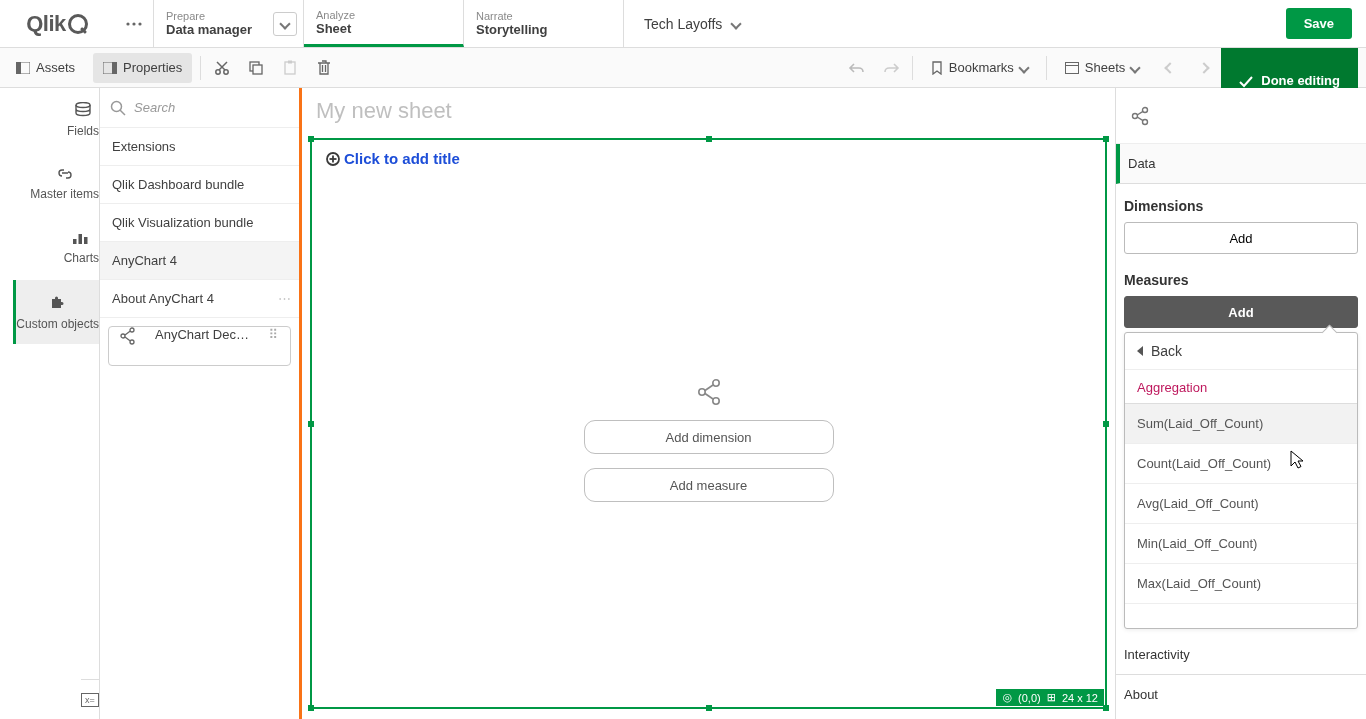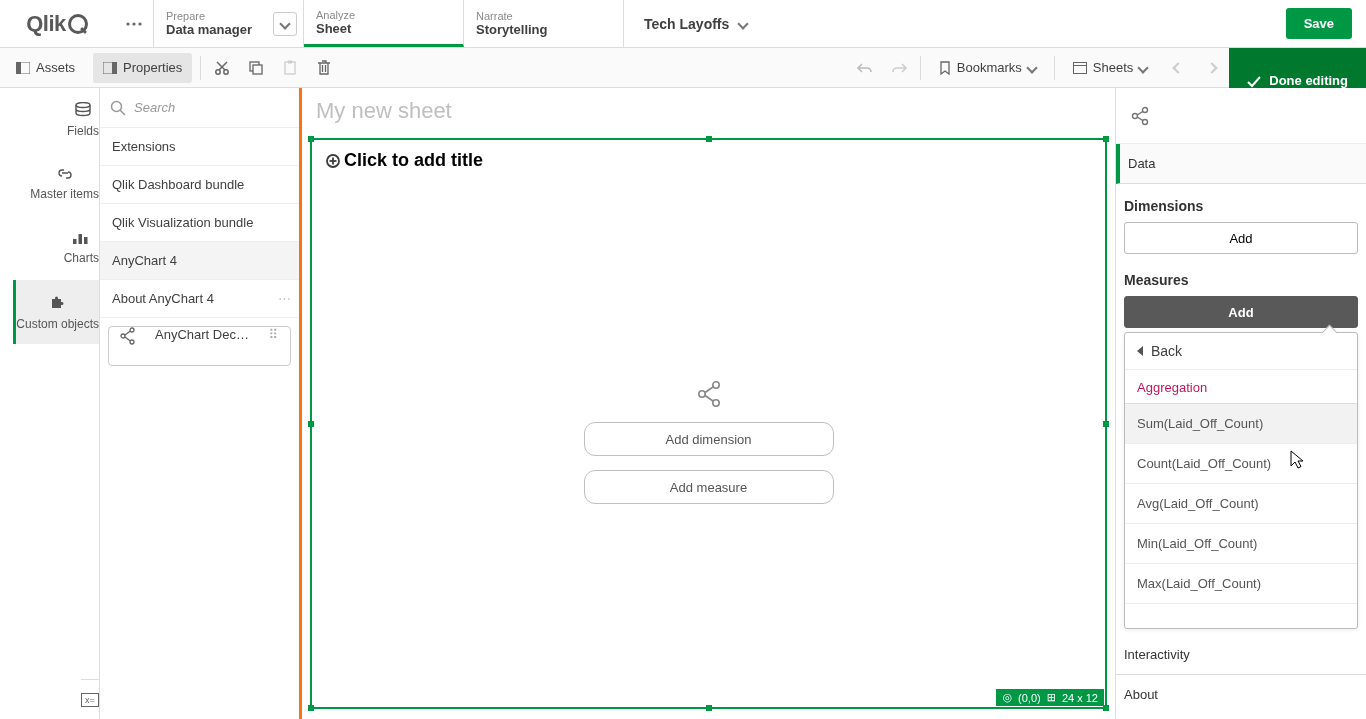--- a/index.html
+++ b/index.html
@@ -10,33 +10,33 @@
 .logo-cell { width: 114px; display: flex; align-items: center; justify-content: center; padding: 0 8px; }
 .logo { font-size: 22px; font-weight: bold; color: #595959; letter-spacing: -0.5px; display: flex; align-items: center; gap: 2px; }
 .logo .q-icon { width: 20px; height: 20px; border: 3px solid #595959; border-radius: 50%; position: relative; }
 .logo .q-icon::after { content:""; position:absolute; width:7px; height:3px; background:#595959; bottom:-1px; right:-2px; transform: rotate(45deg); border-radius:1px; }
 .dots-btn { width: 40px; display:flex; align-items:center; justify-content:center; border-right:1px solid #ddd; }
 .nav-tab { border-right: 1px solid #ddd; padding: 6px 12px; display:flex; flex-direction:column; justify-content:center; min-width: 150px; position:relative; }
 .nav-tab .tlabel { font-size: 11px; color: #8a8a8a; }
 .nav-tab .tval { font-size: 13px; color: #404040; font-weight: 600; }
 .nav-tab .dd { position:absolute; right:6px; top:50%; transform:translateY(-50%); width:24px; height:24px; border:1px solid #ccc; border-radius:3px; display:flex; align-items:center; justify-content:center; }
 .nav-tab.active { border-bottom: 3px solid #009845; }
-.app-name-cell { flex:1; display:flex; align-items:center; padding:0 20px; font-size:14px; font-weight:700; gap:10px; }
+.app-name-cell { flex:1; display:flex; align-items:center; padding:0 20px; font-size:14px; font-weight:400; gap:10px; }
 .save-btn { background:#009845; color:#fff; border:none; border-radius:3px; padding: 8px 18px; font-size:13px; font-weight:600; margin:8px 14px; cursor:pointer; }
 
 
 .toolbar2 { display:flex; height:40px; border-bottom:1px solid #ddd; align-items:center; background:#fafafa; }
 .tb-left { display:flex; align-items:center; }
 .tog-btn { display:flex; align-items:center; gap:6px; height:30px; padding:0 10px; margin:0 4px; border-radius:3px; cursor:pointer; font-size:13px; }
 .tog-btn:first-child { margin-left:6px; }
 .tog-btn.active { background:#e5e5e5; }
 .vsep { width:1px; height:24px; background:#ddd; margin:0 4px; }
 .icon-btn { width:34px; height:30px; display:flex; align-items:center; justify-content:center; cursor:pointer; color:#666; }
 .icon-btn.disabled { color:#ccc; }
-.tb-right { margin-left:auto; display:flex; align-items:center; padding-right:0; }
+.tb-right { margin-left:auto; display:flex; align-items:center; padding-right:8px; }
 .done-btn { background:#00792F; color:#fff; display:flex; align-items:flex-end; gap:8px; padding:0 18px; height:40px; font-size:13px; font-weight:600; cursor:pointer; }
 
 
 .main-area { display:flex; height: calc(719px - 48px - 40px); }
 
 
 .rail { width:100px; border-right:1px solid #ddd; display:flex; flex-direction:column; align-items:flex-end; background:#fff; }
 .rail-item { height:64px; display:flex; flex-direction:column; align-items:center; justify-content:center; gap:6px; font-size:12px; color:#555; cursor:pointer; }
 .rail-item.active { background:#eee; border-left:3px solid #009845; }
 .rail-spacer { flex:1; }
@@ -48,21 +48,21 @@
 .asset-item { height:38px; display:flex; align-items:center; padding:0 12px; border-bottom:1px solid #eee; font-size:13px; cursor:pointer; position:relative; }
 .asset-item.selected { background:#f4f4f4; }
 .asset-item .more { position:absolute; right:8px; color:#bbb; }
 .draggable-card { margin:8px; border:1px solid #ccc; border-radius:4px; height:40px; display:flex; align-items:flex-start; padding:0 10px; gap:18px; font-size:13px; }
 .grip { margin-left:auto; color:#aaa; letter-spacing:2px; }
 
 
 .canvas-wrap { flex:1; position:relative; background:#fff; border-right:1px solid #ddd; display:flex; flex-direction:column; }
 .sheet-title { font-size:22px; color:#bfbfbf; padding:10px 14px; }
 .viz { flex:1; margin:4px 8px 10px 8px; border:2px solid #009845; position:relative; display:flex; flex-direction:column; }
-.viz-title-bar { padding:10px 14px 6px; font-size:18px; font-weight:700; color:#000000; display:flex; align-items:center; gap:4px; }
+.viz-title-bar { padding:10px 14px 6px; font-size:15px; font-weight:700; color:#1d4ed8; display:flex; align-items:center; gap:4px; }
 .viz-body { flex:1; display:flex; flex-direction:column; align-items:center; justify-content:center; gap:14px; }
 .viz-btn { width:250px; height:34px; border:1px solid #bfbfbf; background:#fff; border-radius:11px; font-size:13px; color:#555; cursor:pointer; }
 .sel-handle { position:absolute; width:6px; height:6px; background:#009845; }
 .h1 { top:-4px; left:-4px; } .h2 { top:-4px; left:50%; margin-left:-3px; } .h3 { top:-4px; right:-4px; }
 .h4 { top:50%; left:-4px; margin-top:-3px; } .h5 { top:50%; right:-4px; margin-top:-3px; }
 .h6 { bottom:-4px; left:-4px; } .h7 { bottom:-4px; left:50%; margin-left:-3px; } .h8 { bottom:-4px; right:-4px; }
 .footer-badge { position:absolute; bottom:1px; right:1px; background:#009845; color:#fff; font-size:11px; padding:2px 6px; display:flex; align-items:center; gap:6px; }
 
 
 .props { width:250px; display:flex; flex-direction:column; background:#fff; overflow:hidden; }

